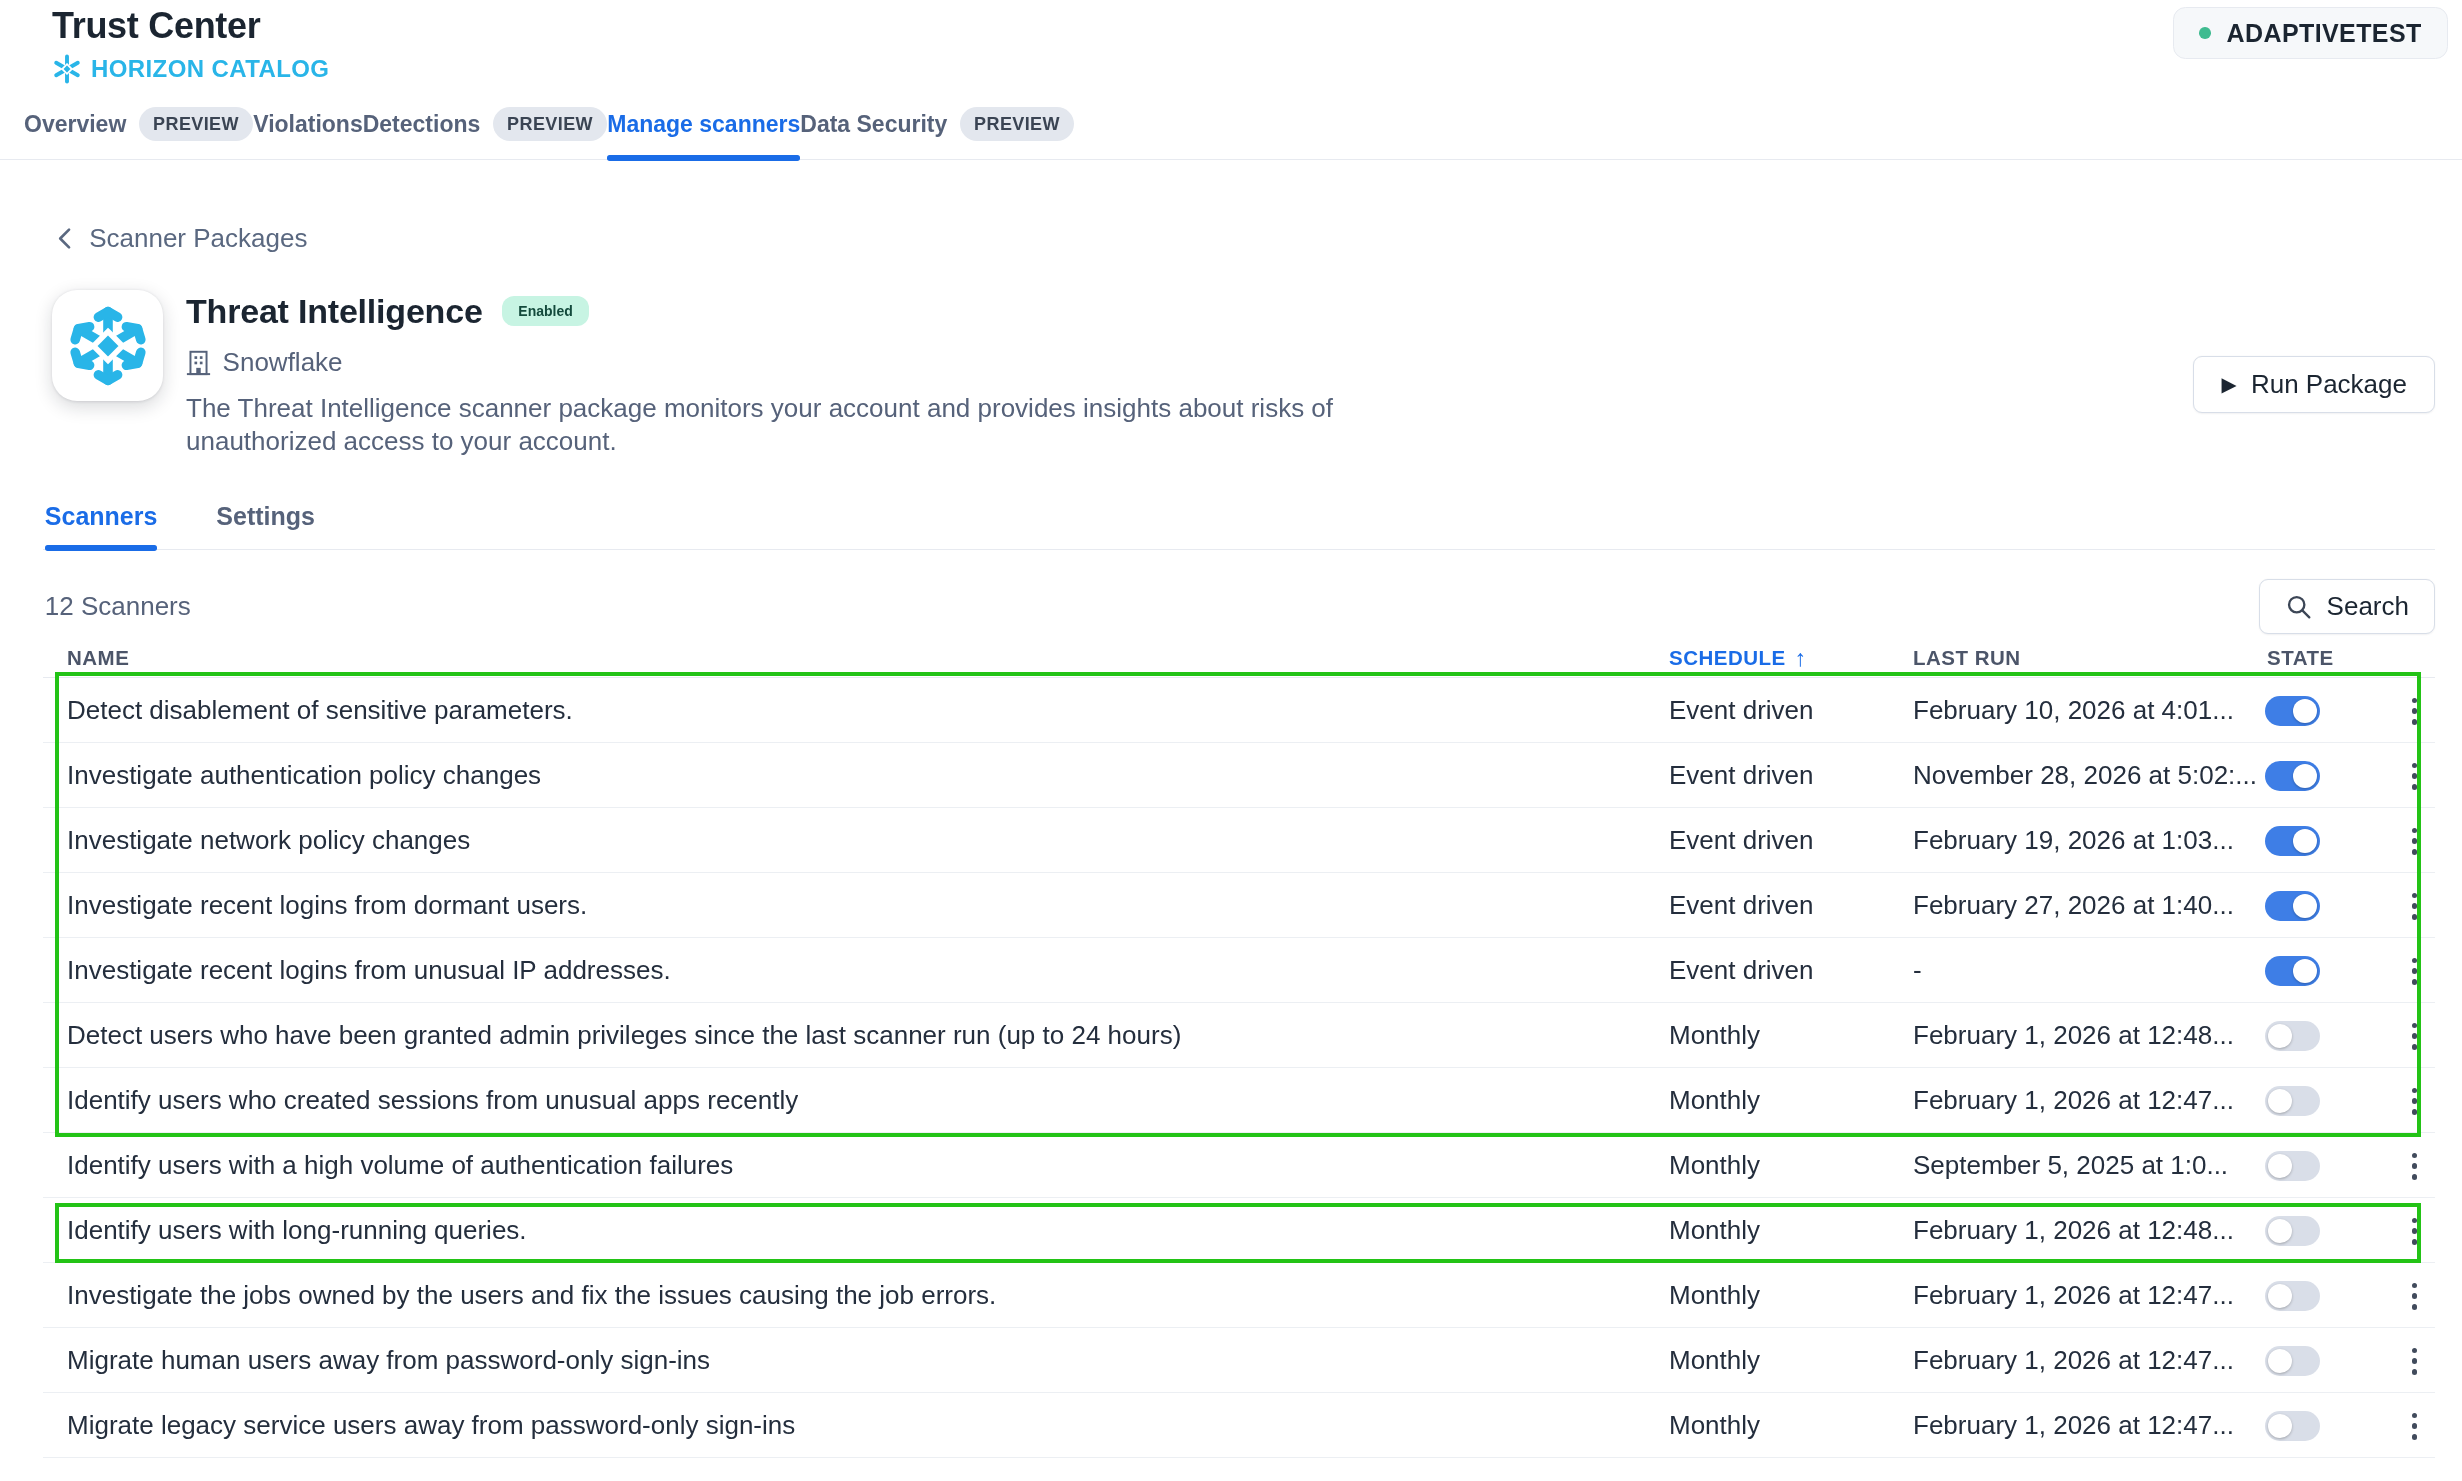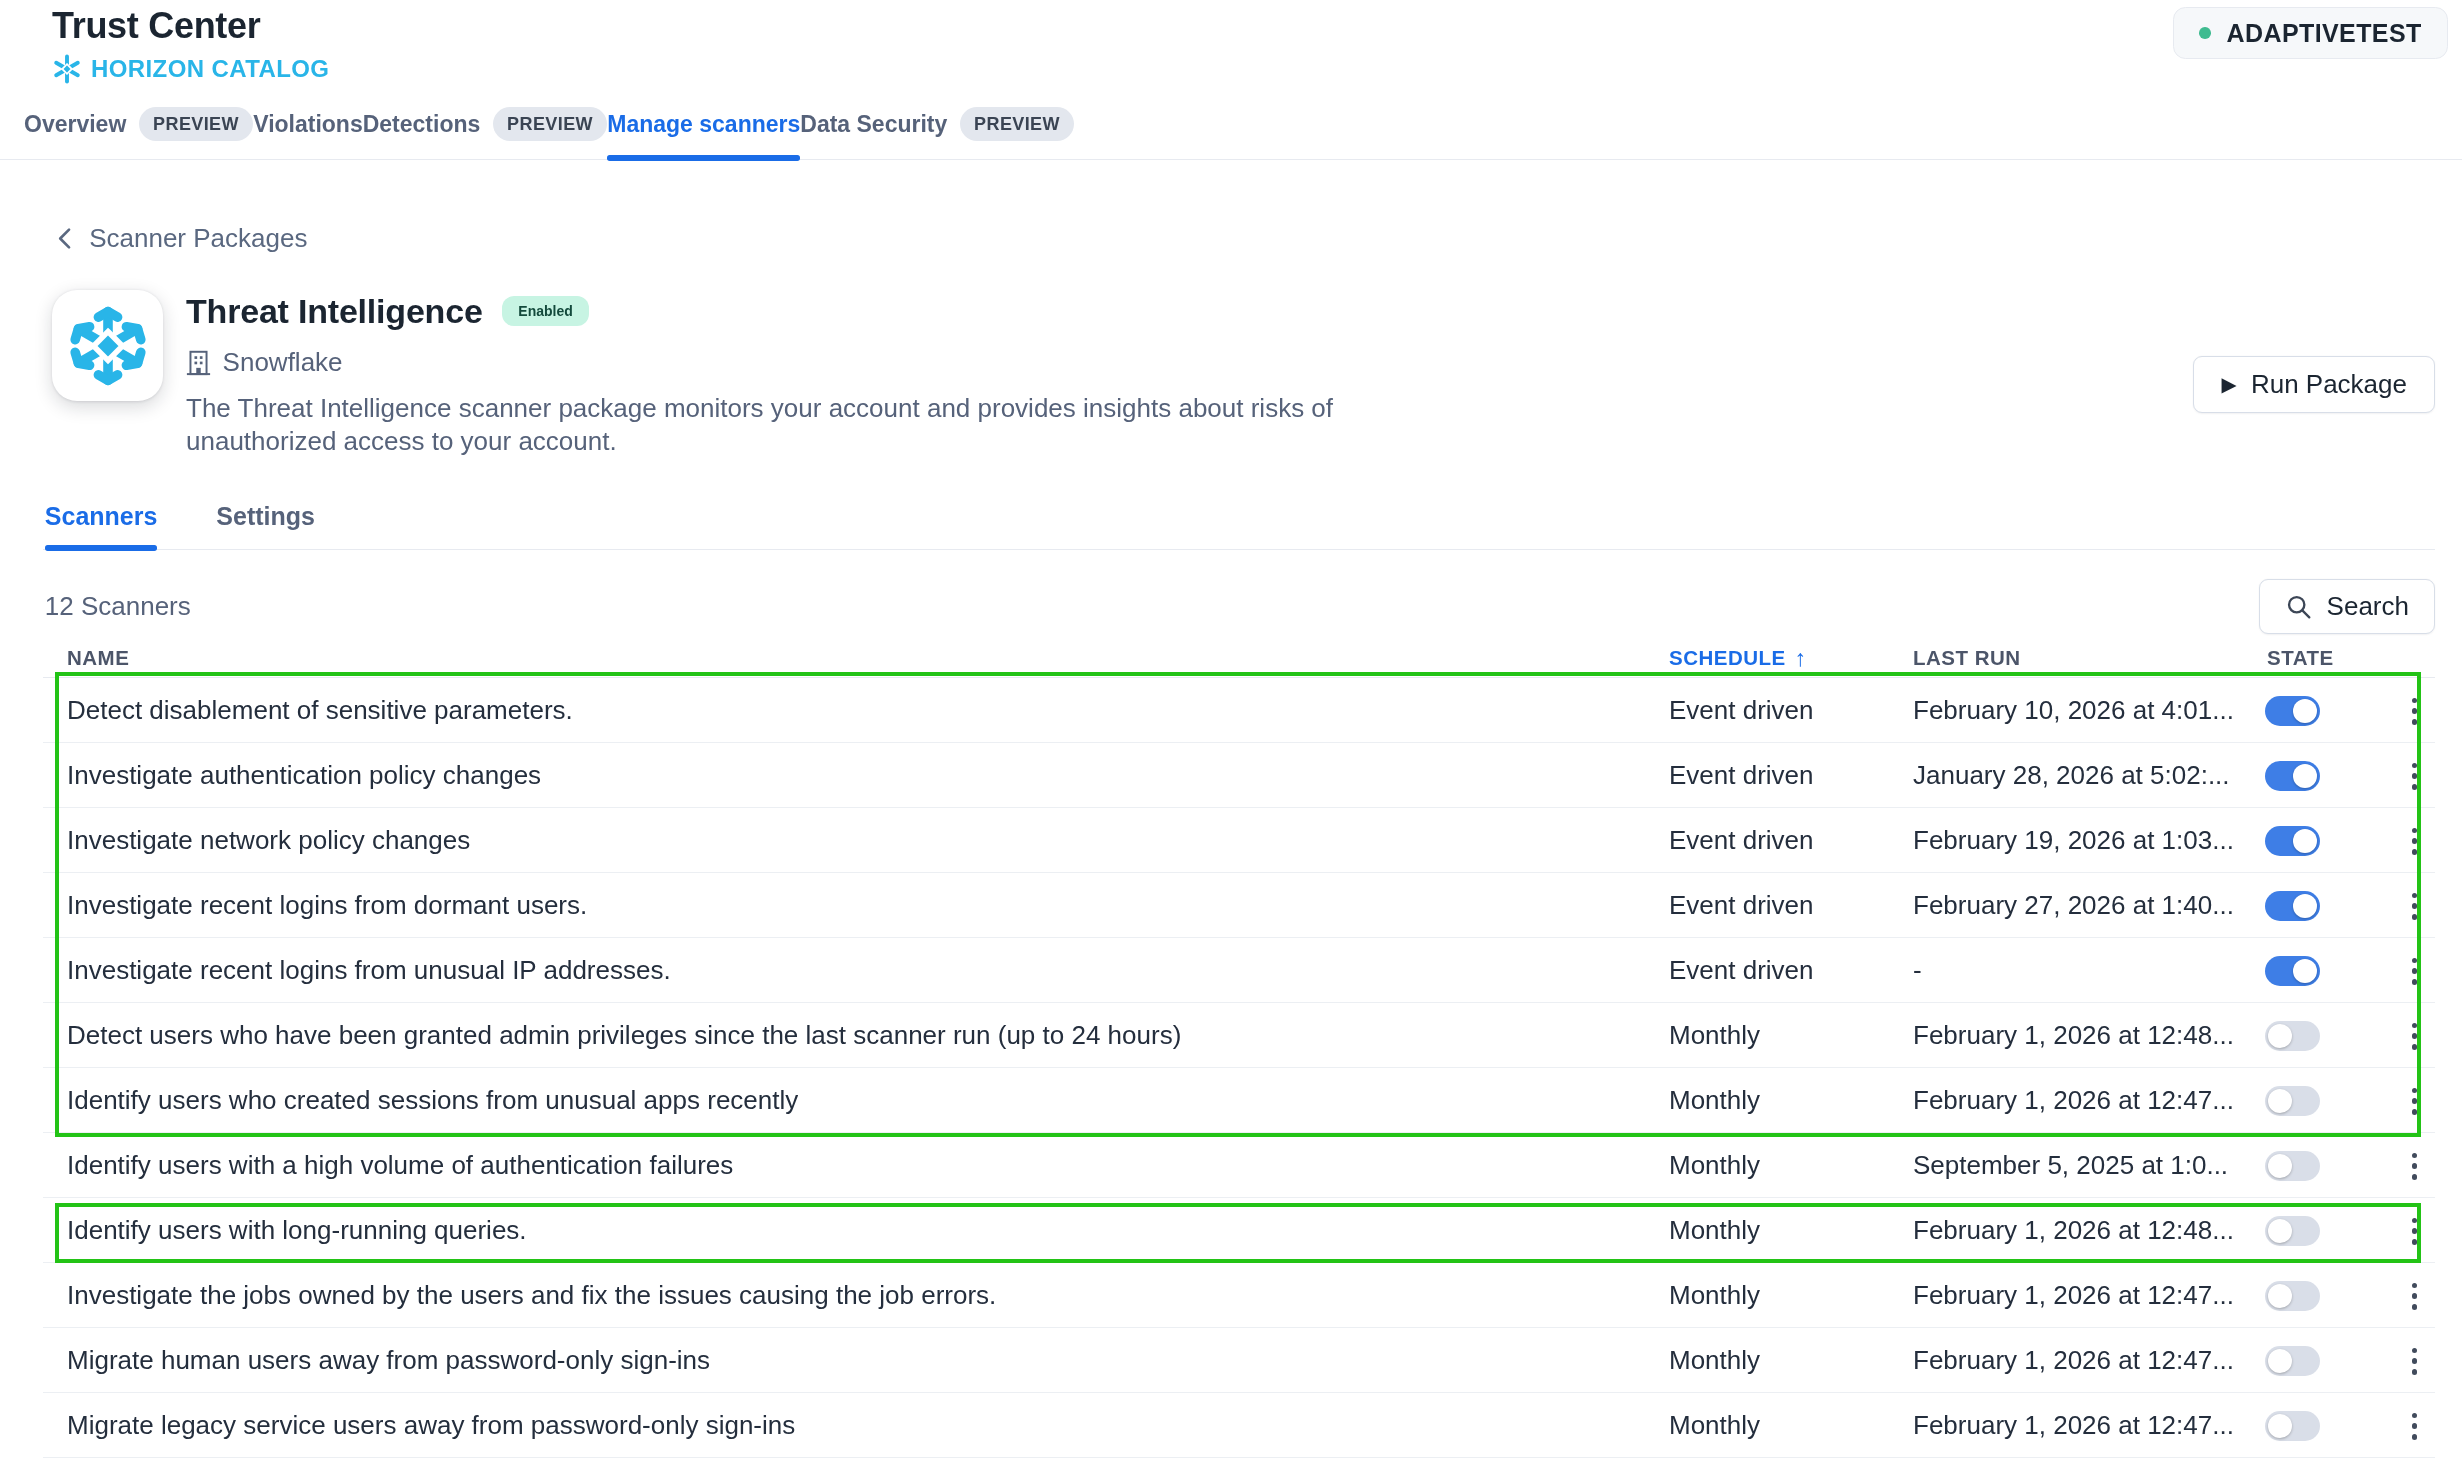--- a/index.html
+++ b/index.html
@@ -264,21 +264,21 @@
             </button>
     <button class="kebab">
               <i></i>
               <i></i>
               <i></i>
             </button>
   </div>
           <div class="row">
     <span class="cell cell-name">Investigate authentication policy changes</span>
     <span class="cell cell-sched">Event driven</span>
-    <span class="cell cell-last">January 28, 2026 at 5:02:...</span>
+    <span class="cell cell-last">November 28, 2026 at 5:02:...</span>
     <button class="toggle on">
               <span class="knob"></span>
             </button>
     <button class="kebab">
               <i></i>
               <i></i>
               <i></i>
             </button>
   </div>
           <div class="row">

